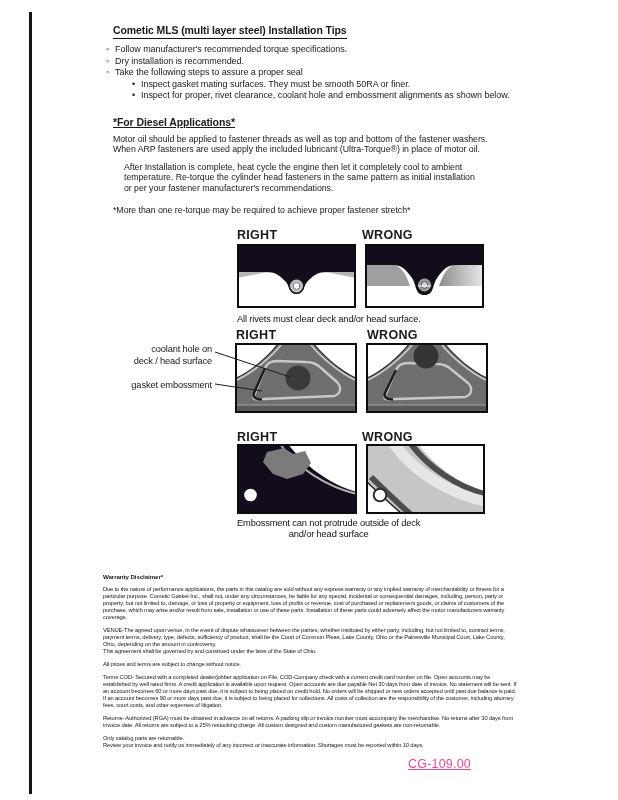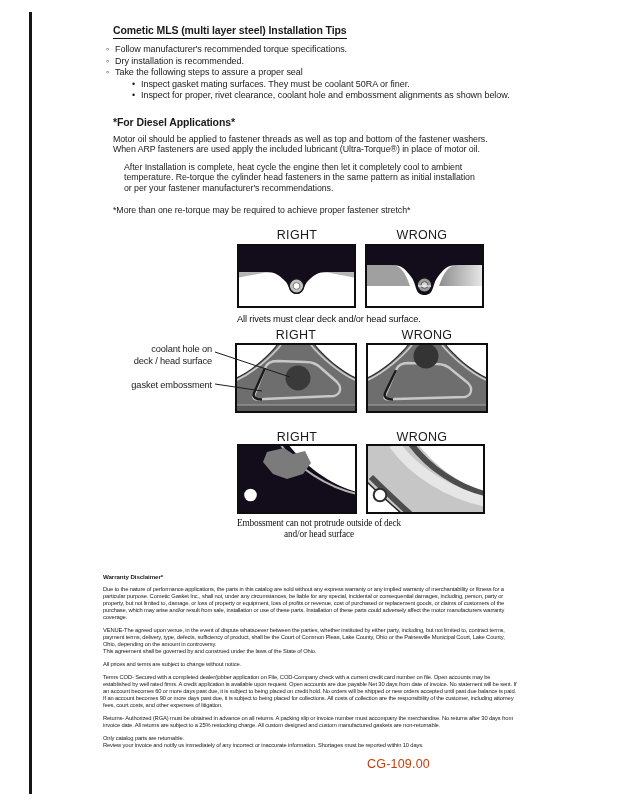--- a/index.html
+++ b/index.html
@@ -10,33 +10,33 @@
   .spine{left:29px;top:12px;width:3px;height:782px;background:#161616;}
   
   .doc-title{left:113px;top:24px;font-size:10.5px;font-weight:bold;letter-spacing:-0.1px;
              border-bottom:1.5px solid #111;padding-bottom:2px;white-space:nowrap;}
   
   .bullets{left:106px;top:44px;font-size:9px;letter-spacing:-0.05px;}
   .b-row{display:flex;line-height:11.6px;white-space:nowrap;}
   .b-row .mk{width:9px;flex:none;}
   .b-sub{padding-left:26px;}
   
-  .sec-head{left:113px;top:116px;font-size:10.5px;font-weight:bold;letter-spacing:-0.1px;}
+  .sec-head{left:113px;top:116px;font-size:10.5px;font-weight:bold;letter-spacing:-0.1px;text-decoration:underline;}
   .para{left:113px;font-size:8.8px;line-height:10.3px;letter-spacing:-0.05px;white-space:pre-line;}
   .p1{top:134px;} .p2{top:162px;margin-left:11px;} .note{top:205px;}
   
-  .dg-lbl{width:120px;text-align:center;font-size:12.5px;font-weight:normal;letter-spacing:0.3px;}
+  .dg-lbl{width:120px;font-size:12.5px;font-weight:bold;letter-spacing:0.3px;}
   .caption{font-size:9.3px;letter-spacing:-0.15px;white-space:pre-line;line-height:10.8px;color:#111;text-align:center;}
   .panel{display:block;}
   .ann{width:100px;text-align:right;font-size:9.3px;line-height:12px;letter-spacing:-0.15px;white-space:pre-line;}
   
   .fine{left:103px;top:573px;width:414px;}
   .fine h3{margin:0 0 6px 0;font-size:6.2px;letter-spacing:-0.1px;}
   .fine p{margin:0 0 6px 0;font-size:5.8px;line-height:7px;letter-spacing:-0.15px;white-space:pre-line;color:#222;}
-  .code{left:367px;top:757px;font-size:12.5px;letter-spacing:0.2px;color:#c2410c;}
+  .code{left:408px;top:757px;font-size:12.5px;letter-spacing:0.2px;color:#ec4899;text-decoration:underline;}
   .overlay{left:0;top:0;pointer-events:none;}
 </style>
 </head>
 <body>
 
 <div class="page">
 
   <div class="abs spine"></div>
 
   <div class="abs doc-title">Cometic MLS (multi layer steel) Installation Tips</div>
@@ -49,21 +49,21 @@
     <div class="b-row">
       <span class="mk">◦</span>
       <span>Dry installation is recommended.</span>
     </div>
     <div class="b-row">
       <span class="mk">◦</span>
       <span>Take the following steps to assure a proper seal</span>
     </div>
     <div class="b-row b-sub">
       <span class="mk">•</span>
-      <span>Inspect gasket mating surfaces.  They must be coolant 50RA or finer.</span>
+      <span>Inspect gasket mating surfaces.  They must be smooth 50RA or finer.</span>
     </div>
     <div class="b-row b-sub">
       <span class="mk">•</span>
       <span>Inspect for proper, rivet clearance, coolant hole and embossment alignments as shown below.</span>
     </div>
   </div>
 
   <div class="abs sec-head">*For Diesel Applications*</div>
   <div class="abs para p1">Motor oil should be applied to fastener threads as well as top and bottom of the fastener washers.
 When ARP fasteners are used apply the included lubricant (Ultra-Torque®) in place of motor oil.</div>
@@ -162,21 +162,21 @@
     <path d="M28,0 C48,28 84,50 119,57" stroke="#e9e9e9" stroke-width="11" fill="none" opacity="0.9"></path>
     <path d="M45,0 C62,23 91,43 119,49" stroke="#4d4d4d" stroke-width="6" fill="none"></path>
     <path d="M5,33 C17,45 30,57 44,70" stroke="#4d4d4d" stroke-width="6" fill="none"></path>
     <path d="M52,0 H119 V47 C92,40 68,21 52,0 Z" fill="#ffffff"></path>
     <path d="M0,37 C11,48 25,60 36,70 L0,70 Z" fill="#ffffff"></path>
     <path d="M0,37 C11,48 25,60 36,70" stroke="#222" stroke-width="1.5" fill="none"></path>
     <circle cx="14" cy="51" r="6.3" fill="#ffffff" stroke="#2e2e2e" stroke-width="2"></circle>
     <rect x="1" y="1" width="117" height="68" fill="none" stroke="#0d0d0d" stroke-width="2"></rect>
   </svg>
 
-  <div class="abs caption" style="left:237px;top:518px;font-family:Liberation Serif, serif;">Embossment can not protrude outside of deck
+  <div class="abs caption" style="left:237px;top:518px;">Embossment can not protrude outside of deck
 and/or head surface</div>
 
   <svg class="abs overlay" width="618" height="800" viewBox="0 0 618 800">
     <line x1="215" y1="352" x2="290" y2="377" stroke="#1c1c1c" stroke-width="1"></line>
     <line x1="215" y1="384" x2="262" y2="391" stroke="#1c1c1c" stroke-width="1"></line>
   </svg>
 
   <div class="abs fine">
     <h3>Warranty Disclaimer*</h3>
     <p>Due to the nature of performance applications, the parts in this catalog are sold without any express warranty or any implied warranty of merchantability or fitness for a particular purpose.  Cometic Gasket Inc., shall not, under any circumstances, be liable for any special, incidental or consequential damages, including, person, party or property, but not limited to, damage, or loss of property or equipment, loss of profits or revenue, cost of purchased or replacement goods, or claims of customers of the purchase, which may arise and/or result from sale, installation or use of these parts.  Installation of these parts could adversely affect the motor manufacturers warranty coverage.</p>

